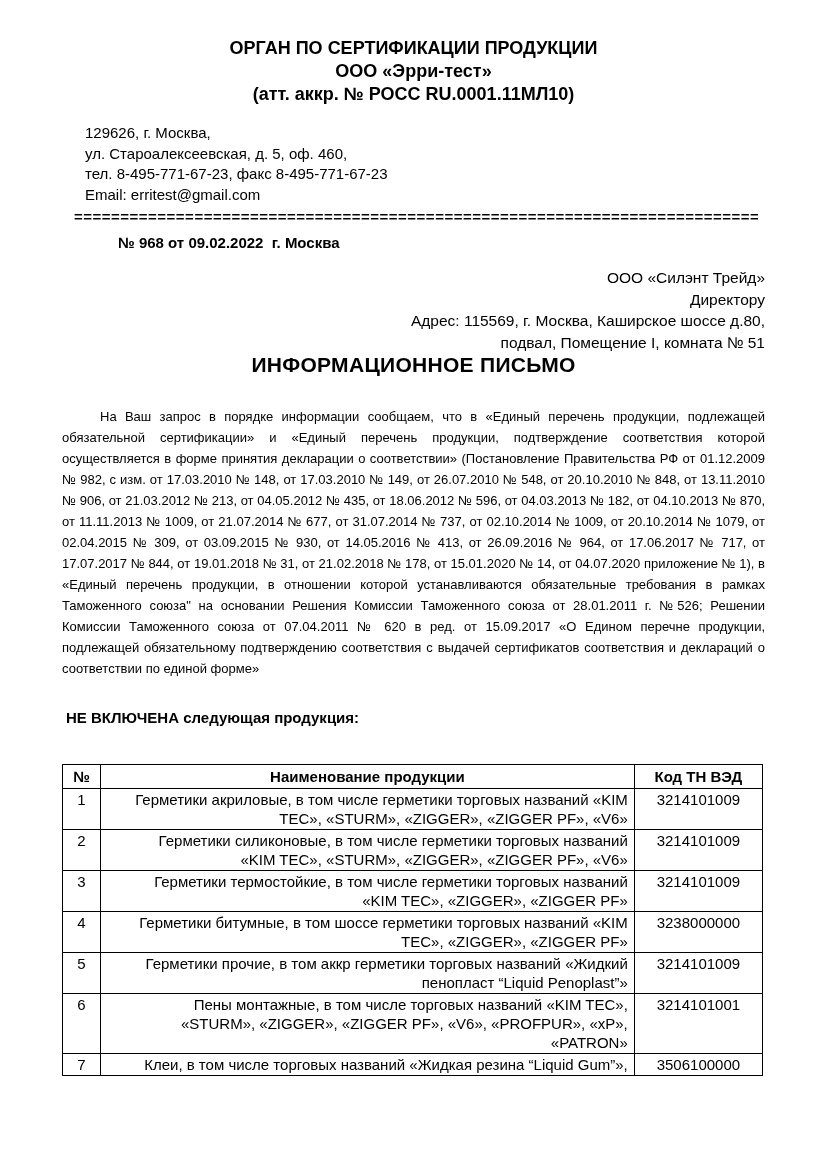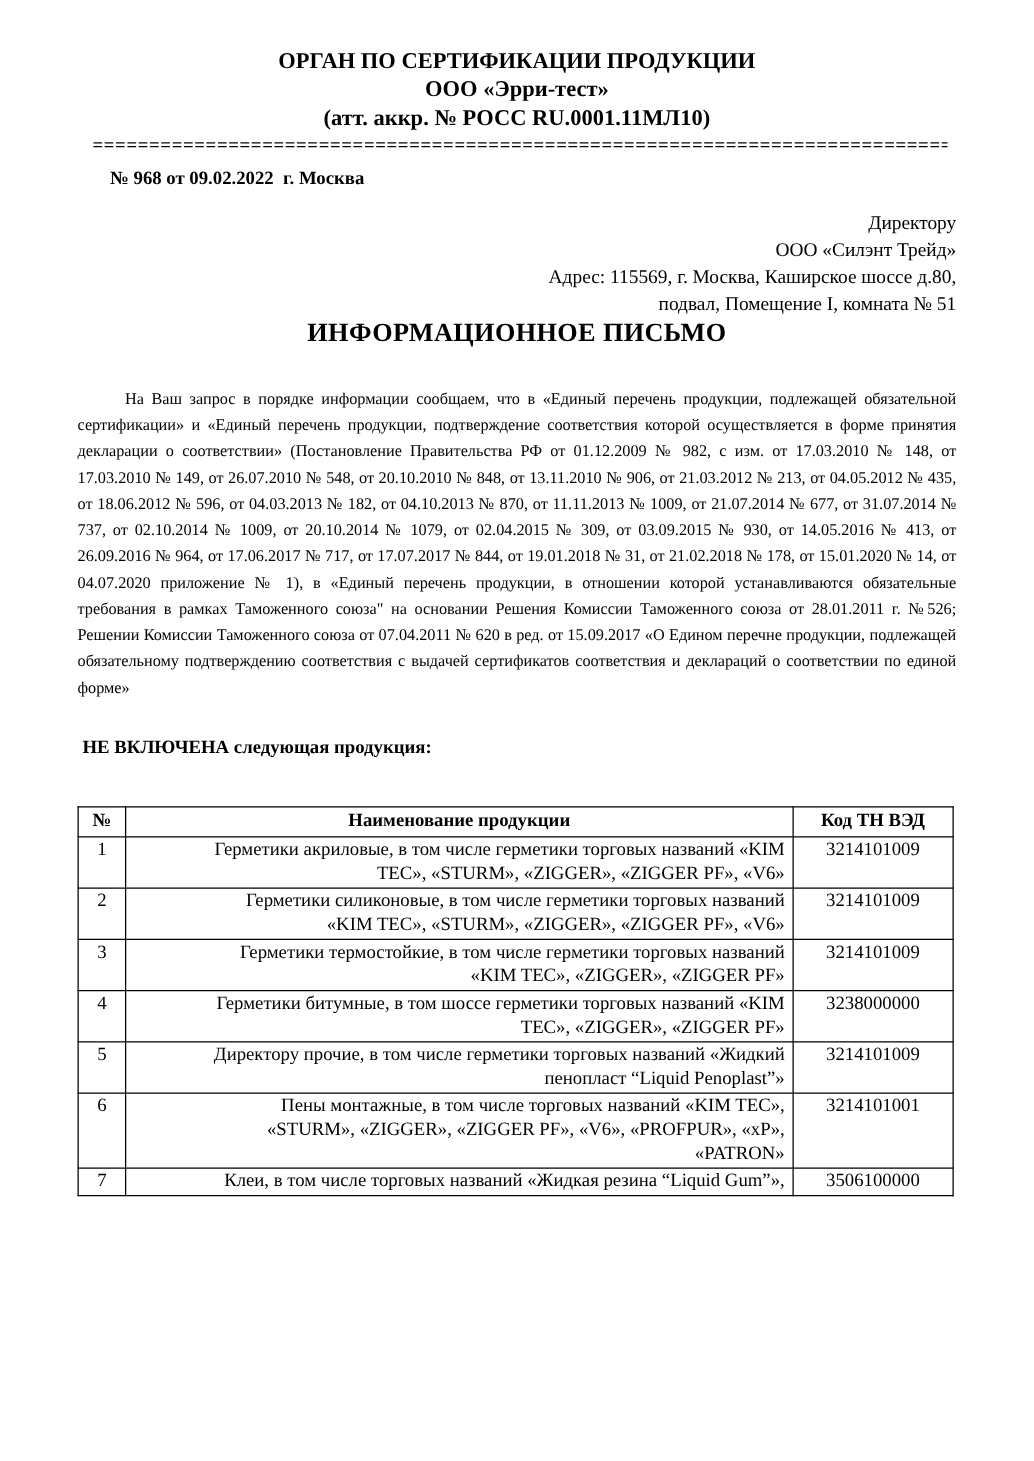--- a/index.html
+++ b/index.html
@@ -4,36 +4,36 @@
 <style>
   html, body { margin: 0; padding: 0; background: #ffffff; }
   .page {
     position: relative;
     width: 827px;
     height: 1109px;
     box-sizing: border-box;
     padding: 37px 62px 0 62px;
     background: #ffffff;
     color: #000000;
-    font-family: Liberation Serif, serif;
+    font-family: Liberation Sans, sans-serif;
     overflow: hidden;
   }
   .org-header { text-align: center; font-weight: bold; font-size: 18px; line-height: 23px; }
   .org-header div { margin: 0; }
   .contact { margin: 17px 0 0 23px; font-size: 15px; line-height: 20.5px; }
   .divider {
     margin: 3px 0 0 12px;
     width: 684px;
     overflow: hidden;
     white-space: nowrap;
     font-weight: bold;
     font-size: 15px;
     letter-spacing: 0.5px;
   }
-  .ref-line { margin: 9px 0 0 26px; font-weight: bold; font-size: 15px; white-space: pre; }
+  .ref-line { margin: 9px 0 0 56px; font-weight: bold; font-size: 15px; white-space: pre; }
   .addressee { margin-top: 16px; text-align: right; font-size: 15.5px; line-height: 21.5px; }
   .letter-title { text-align: center; font-weight: bold; font-size: 21px; letter-spacing: 0.3px; }
   .body-par {
     margin: 29px 0 0 0;
     font-size: 13px;
     line-height: 21px;
     text-align: justify;
     text-indent: 38px;
   }
   .section-heading { margin: 30px 0 0 4px; font-weight: bold; font-size: 15px; }
@@ -62,28 +62,34 @@
 <body>
 
 <div class="page">
 
   <div class="org-header">
     <div>ОРГАН ПО СЕРТИФИКАЦИИ ПРОДУКЦИИ</div>
     <div>ООО «Эрри-тест»</div>
     <div>(атт. аккр. № РОСС RU.0001.11МЛ10)</div>
   </div>
 
+  <div class="contact">
+    <div>129626, г. Москва,</div>
+    <div>ул. Староалексеевская, д. 5, оф. 460,</div>
+    <div>тел. 8-495-771-67-23, факс 8-495-771-67-23</div>
+    <div>Email: erritest@gmail.com</div>
+  </div>
 
   <div class="divider">==========================================================================================</div>
 
   <div class="ref-line">№ 968 от 09.02.2022  г. Москва</div>
 
   <div class="addressee">
+    <div>ООО «Силэнт Трейд»</div>
     <div>Директору</div>
-    <div>ООО «Силэнт Трейд»</div>
     <div>Адрес: 115569, г. Москва, Каширское шоссе д.80,</div>
     <div>подвал, Помещение I, комната № 51</div>
   </div>
 
   <div class="letter-title">ИНФОРМАЦИОННОЕ ПИСЬМО</div>
 
   <p class="body-par">На Ваш запрос в порядке информации сообщаем, что в «Единый перечень продукции, подлежащей обязательной сертификации» и «Единый перечень продукции, подтверждение соответствия которой осуществляется в форме принятия декларации о соответствии» (Постановление Правительства РФ от 01.12.2009 № 982, с изм. от 17.03.2010 № 148, от 17.03.2010 № 149, от 26.07.2010 № 548, от 20.10.2010 № 848, от 13.11.2010 № 906, от 21.03.2012 № 213, от 04.05.2012 № 435, от 18.06.2012 № 596, от 04.03.2013 № 182, от 04.10.2013 № 870, от 11.11.2013 № 1009, от 21.07.2014 № 677, от 31.07.2014 № 737, от 02.10.2014 № 1009, от 20.10.2014 № 1079, от 02.04.2015 № 309, от 03.09.2015 № 930, от 14.05.2016 № 413, от 26.09.2016 № 964, от 17.06.2017 № 717, от 17.07.2017 № 844, от 19.01.2018 № 31, от 21.02.2018 № 178, от 15.01.2020 № 14,  от 04.07.2020 приложение № 1), в «Единый перечень продукции, в отношении которой устанавливаются обязательные требования в рамках Таможенного союза" на основании Решения Комиссии Таможенного союза от 28.01.2011 г. №526; Решении Комиссии Таможенного союза от 07.04.2011 № 620 в ред. от 15.09.2017 «О Едином перечне продукции, подлежащей обязательному подтверждению соответствия с выдачей сертификатов соответствия и деклараций о соответствии по единой форме»</p>
 
   <div class="section-heading">НЕ ВКЛЮЧЕНА следующая продукция:</div>
 
@@ -120,21 +126,21 @@
         <td class="cell-code">3214101009</td>
       </tr>
       <tr>
         <td class="cell-num">4</td>
         <td class="cell-name">Герметики битумные, в том шоссе герметики торговых названий «KIM
 TEC», «ZIGGER», «ZIGGER PF»</td>
         <td class="cell-code">3238000000</td>
       </tr>
       <tr>
         <td class="cell-num">5</td>
-        <td class="cell-name">Директору прочие, в том числе герметики торговых названий «Жидкий
+        <td class="cell-name">Герметики прочие, в том аккр герметики торговых названий «Жидкий
 пенопласт “Liquid Penoplast”»</td>
         <td class="cell-code">3214101009</td>
       </tr>
       <tr>
         <td class="cell-num">6</td>
         <td class="cell-name">Пены монтажные, в том числе торговых названий «KIM TEC»,
 «STURM», «ZIGGER», «ZIGGER PF», «V6», «PROFPUR», «xP»,
 «PATRON»</td>
         <td class="cell-code">3214101001</td>
       </tr>

